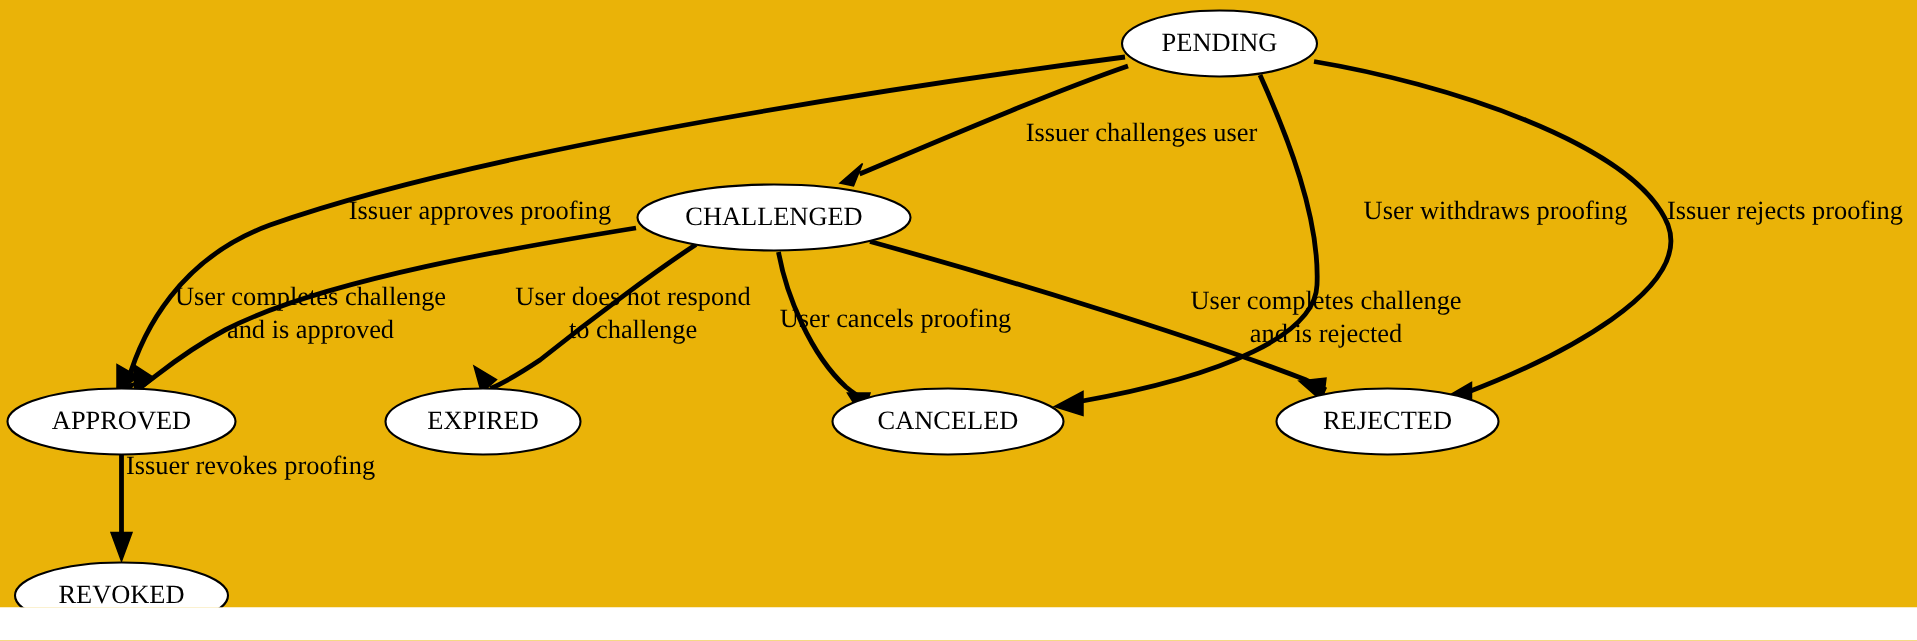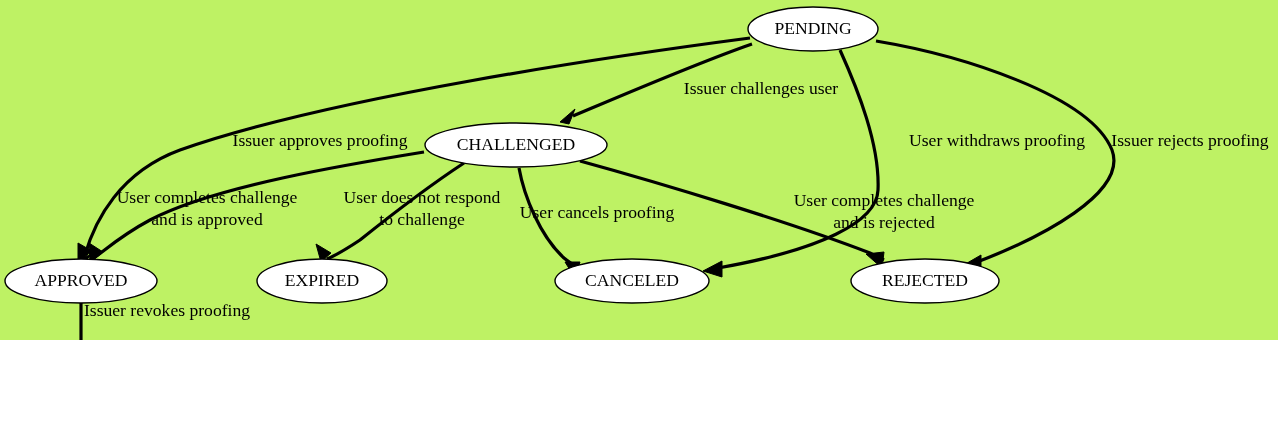--- a/index.html
+++ b/index.html
@@ -6,22 +6,22 @@
     margin: 0;
     padding: 0;
     background: #ffffff;
   }
   body {
     font-family: "Liberation Serif", "DejaVu Serif", serif;
   }
   #diagram-root {
     position: relative;
     width: 1278px;
-    height: 340px;
-    background: #bef264;
+    height: 405px;
+    background: #eab308;
     overflow: hidden;
   }
   svg#graph {
     position: absolute;
     left: 0;
     top: 0;
     width: 1278px;
     height: 427px;
     display: block;
   }

